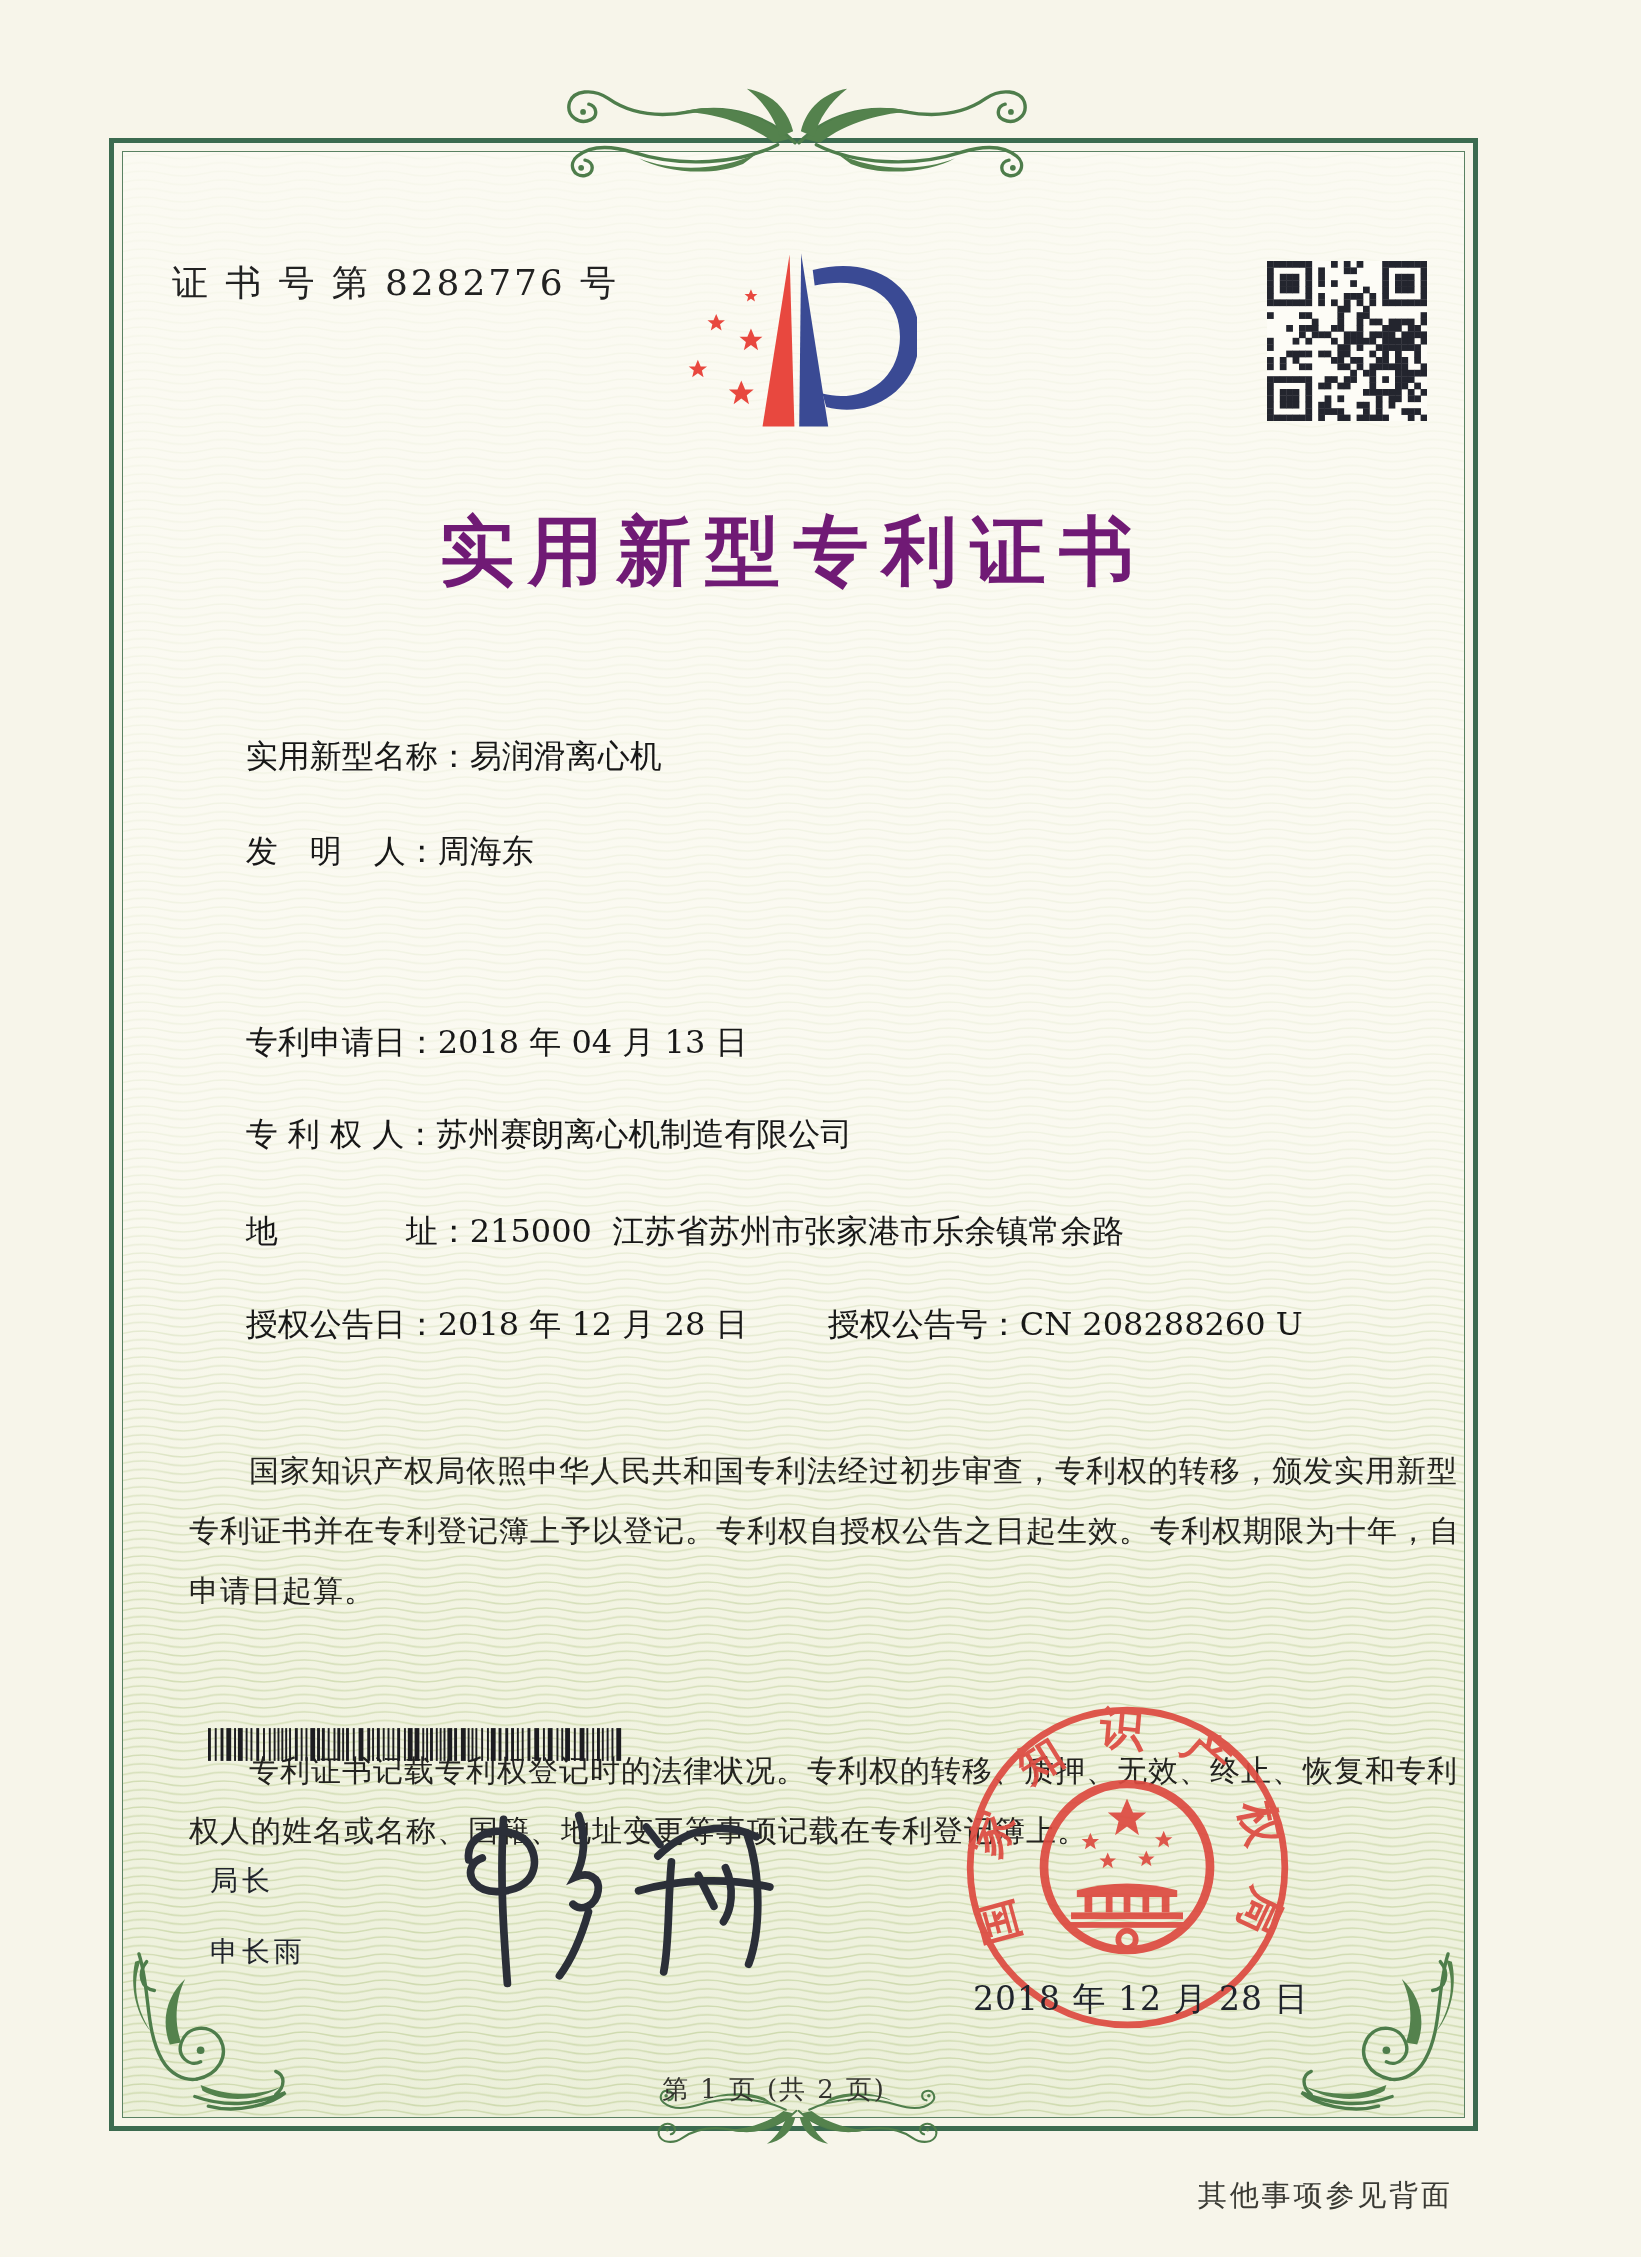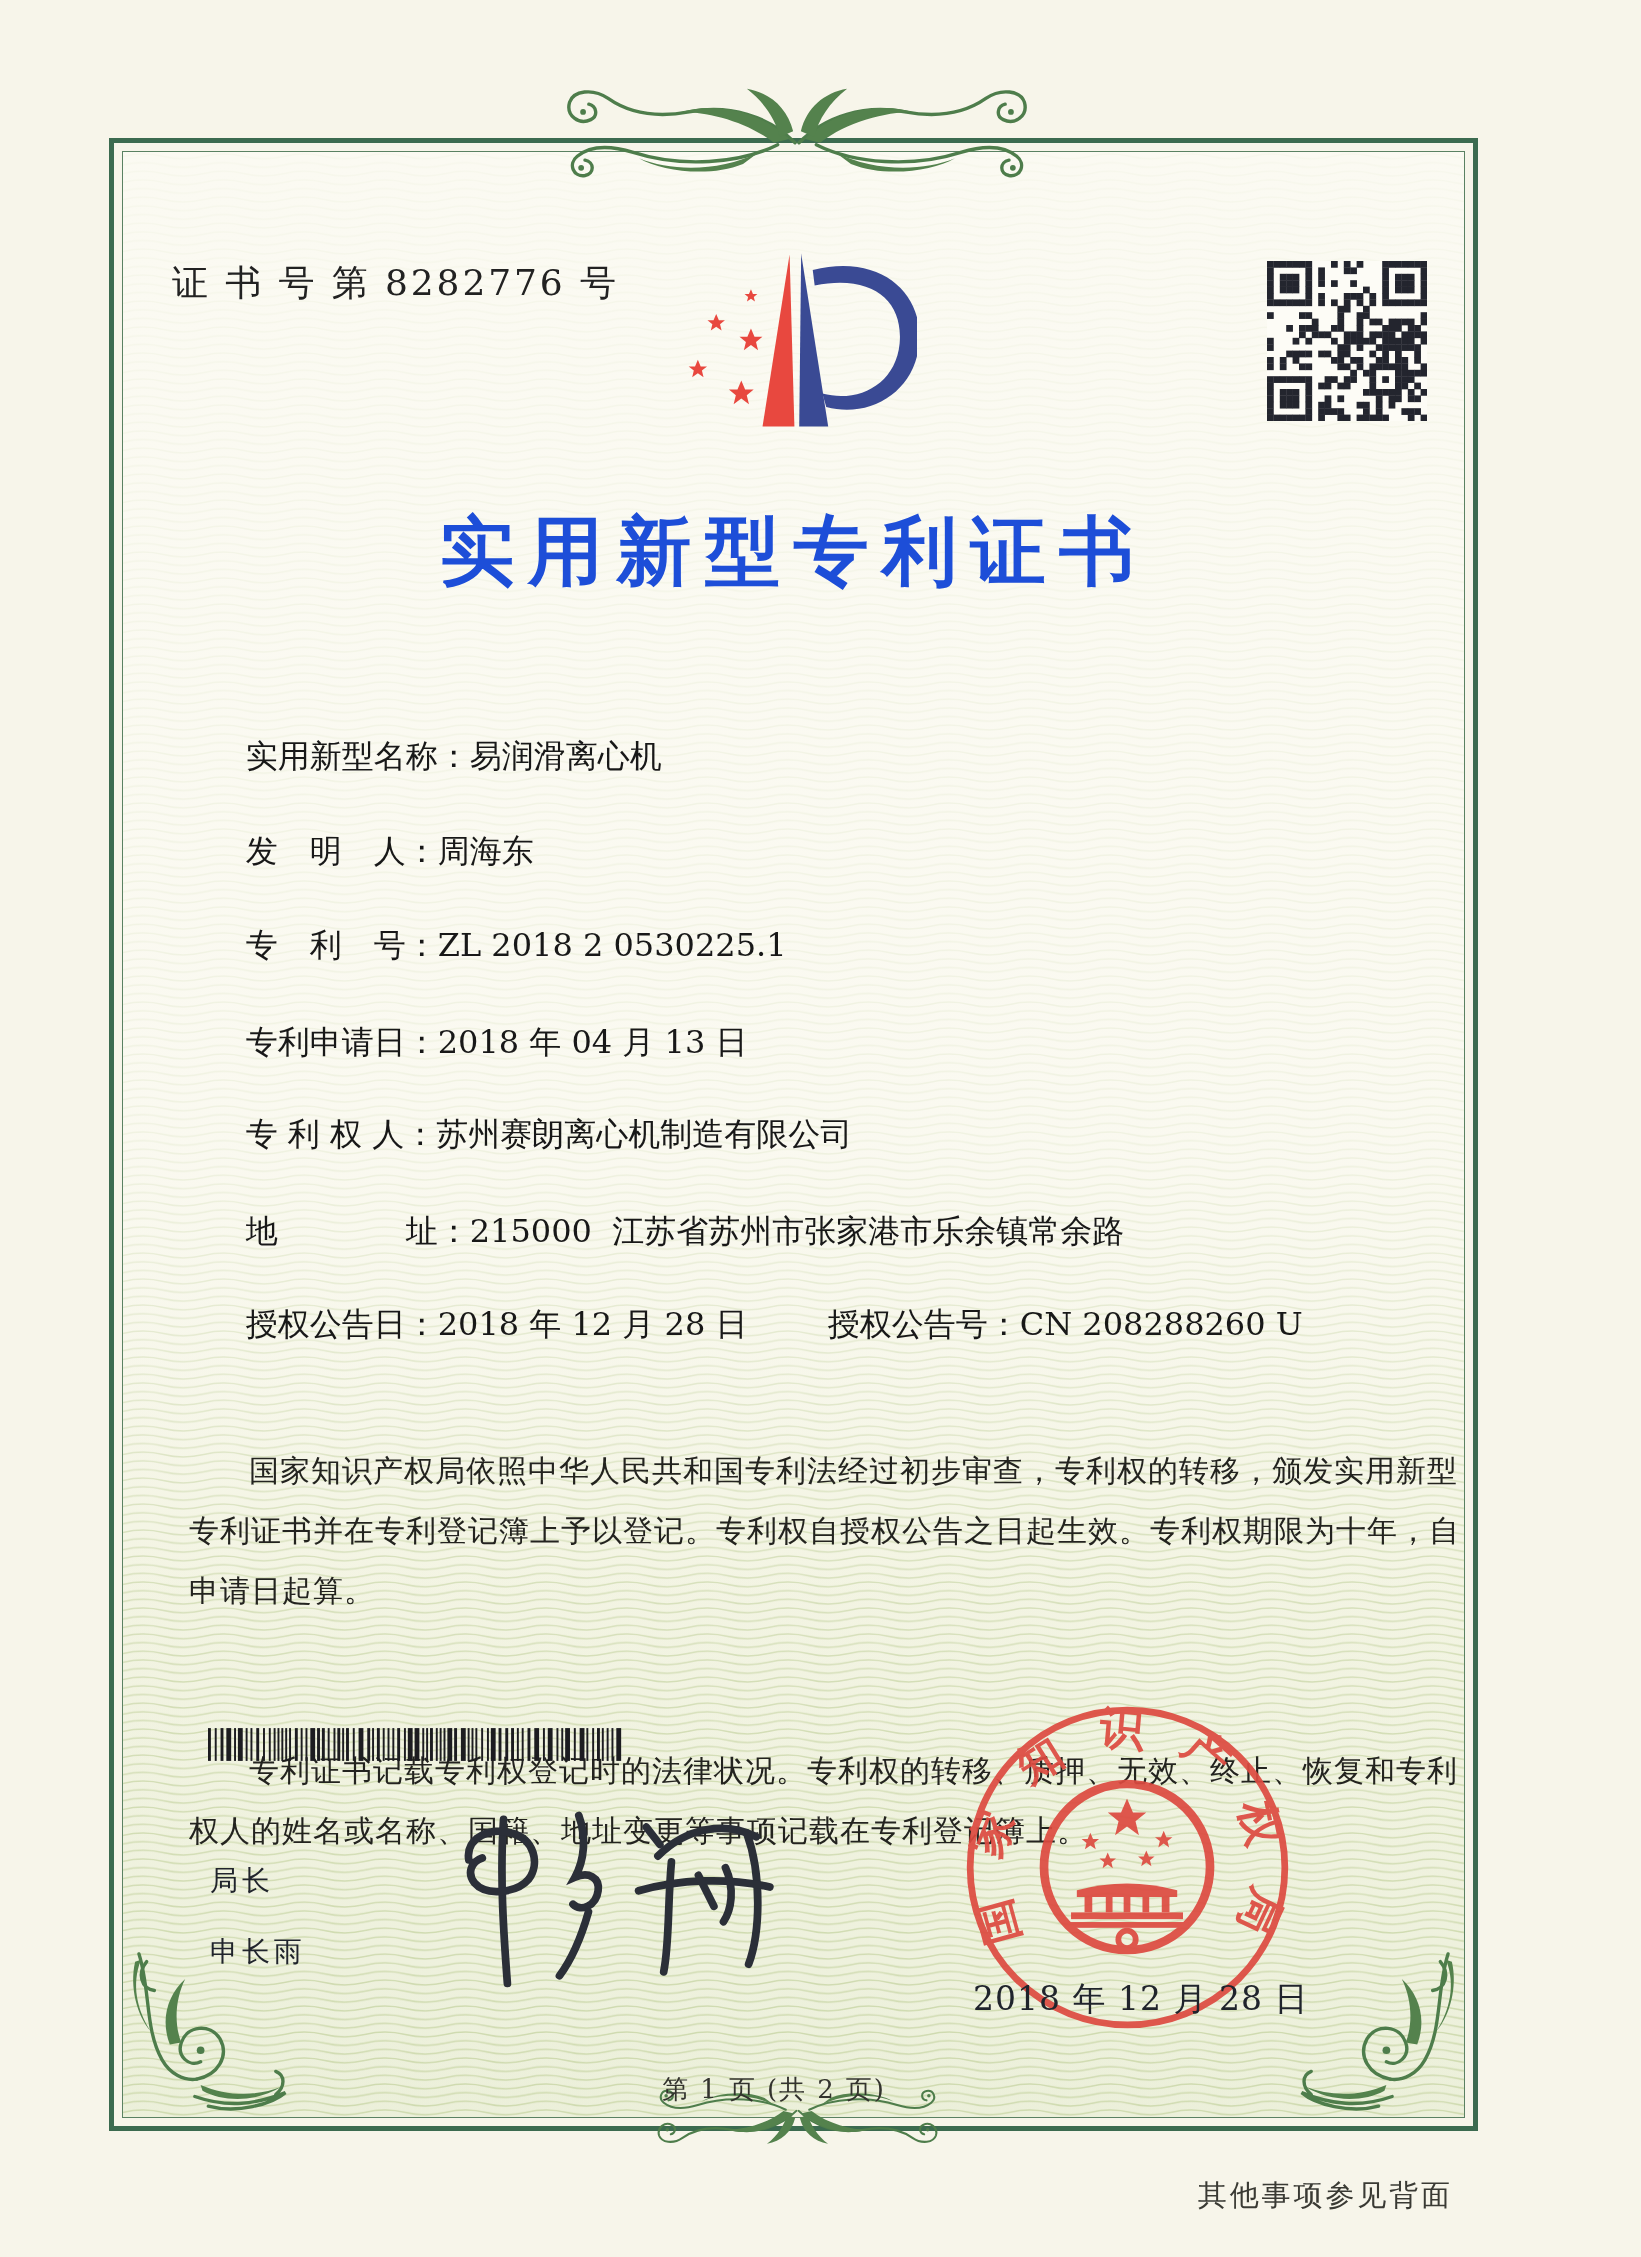--- a/index.html
+++ b/index.html
@@ -24,21 +24,21 @@
   .orn{position:absolute; pointer-events:none;}
   .orn-top{left:546px; top:83px; width:502px; height:106px;}
   .orn-bottom{left:645px; top:2082px; width:305px; height:66px; transform:scaleY(-1);}
   .orn-bl{left:112px; top:1952px; width:183px; height:183px;}
   .orn-br{left:1292px; top:1952px; width:183px; height:183px; transform:scaleX(-1);}
   
   .abs{position:absolute; white-space:pre-wrap;}
   .cert-no{left:172px; top:259px; font-size:36px; letter-spacing:2.9px; color:#222;}
   .title{
     left:109px; top:502px; width:1369px; text-align:center;
-    font-size:75px; font-weight:bold; letter-spacing:13.5px; color:#1d4ed8;
+    font-size:75px; font-weight:bold; letter-spacing:13.5px; color:#701a75;
   }
   .field{left:205px; font-size:32px; color:#181818;}
   .f-label{display:inline; white-space:pre-wrap;}
   .f-value{display:inline; white-space:pre-wrap;}
   .f-name{top:697px;} .f-inventor{top:792px;} .f-patno{top:886px;}
   .f-filing{top:983px;} .f-patentee{top:1075px;} .f-address{top:1172px;}
   .f-grantdate{top:1265px;} .f-grantno{top:1265px; left:787px;}
   .body-text{
     left:189px; top:1321px; width:1271px;
     font-size:30px; line-height:60px; letter-spacing:1px; color:#23231f;
@@ -435,23 +435,20 @@
   </svg>
 
   <div class="abs title">实用新型专利证书</div>
 
   <div class="abs field f-name">
     <span class="f-label">实用新型名称：</span><span class="f-value">易润滑离心机</span>
   </div>
   <div class="abs field f-inventor">
     <span class="f-label">发　明　人：</span><span class="f-value">周海东</span>
   </div>
-  <div class="abs field f-patno">
-    <span class="f-label">专　利　号：</span><span class="f-value">ZL 2018 2 0530225.1</span>
-  </div>
   <div class="abs field f-filing">
     <span class="f-label">专利申请日：</span><span class="f-value">2018 年 04 月 13 日</span>
   </div>
   <div class="abs field f-patentee">
     <span class="f-label">专 利 权 人：</span><span class="f-value">苏州赛朗离心机制造有限公司</span>
   </div>
   <div class="abs field f-address">
     <span class="f-label">地　　　　址：</span><span class="f-value">215000  江苏省苏州市张家港市乐余镇常余路</span>
   </div>
   <div class="abs field f-grantdate">

